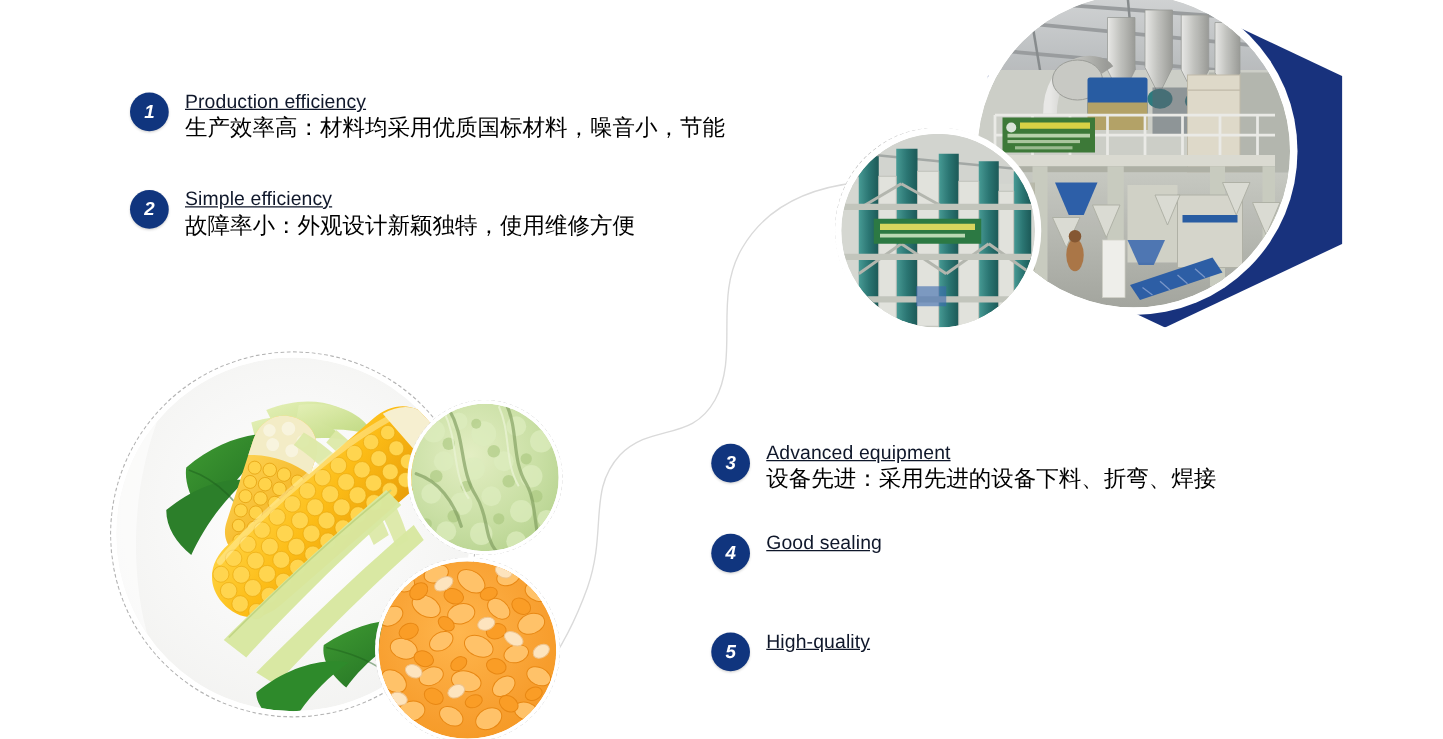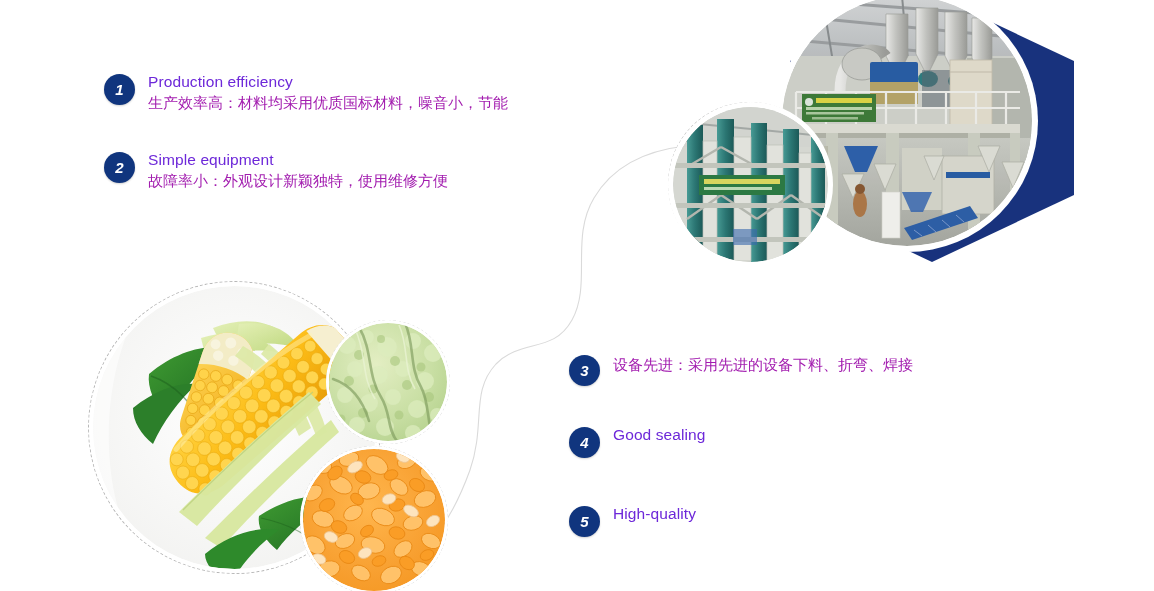--- a/index.html
+++ b/index.html
@@ -22,25 +22,25 @@
     font-style:italic;
     font-size:15px;font-weight:bold;
     display:flex;align-items:center;justify-content:center;
     flex:0 0 auto;
     box-shadow:0 1px 2px rgba(0,0,0,0.18);
     letter-spacing:0;
     line-height:1;
   }
   .ftext{margin-left:13px;margin-top:-2px;}
   .fhead{
-    color:#6d28d9;font-size:15.5px;line-height:19px;
-    white-space:nowrap;letter-spacing:.1px;
+    color:#0f172a;font-size:15.5px;line-height:19px;
+    white-space:nowrap;letter-spacing:.1px;text-decoration:underline;
   }
   .fbody{
-    color:#a21caf;font-size:15px;line-height:21px;
+    color:#000000;font-size:18px;line-height:21px;
     white-space:nowrap;margin-top:1px;
   }
 
   
   .hexwrap{position:absolute;left:660px;top:-6px;width:494px;height:276px;}
   .hex{
     position:absolute;left:130px;top:0px;width:284px;height:268px;
     background:#18327d;
     clip-path:polygon(50% 0%,100% 25%,100% 75%,50% 100%,0% 75%,0% 25%);
   }
@@ -623,28 +623,29 @@
     <div class="badge">1</div>
     <div class="ftext">
       <div class="fhead">Production efficiency</div>
       <div class="fbody">生产效率高：材料均采用优质国标材料，噪音小，节能</div>
     </div>
   </div>
 
   <div class="feature" style="left:104px;top:152px;">
     <div class="badge">2</div>
     <div class="ftext">
-      <div class="fhead">Simple equipment</div>
+      <div class="fhead">Simple efficiency</div>
       <div class="fbody">故障率小：外观设计新颖独特，使用维修方便</div>
     </div>
   </div>
 
   <div class="feature" style="left:569px;top:355px;">
     <div class="badge">3</div>
     <div class="ftext">
+      <div class="fhead">Advanced equipment</div>
       <div class="fbody">设备先进：采用先进的设备下料、折弯、焊接</div>
     </div>
   </div>
 
   <div class="feature" style="left:569px;top:427px;">
     <div class="badge">4</div>
     <div class="ftext">
       <div class="fhead">Good sealing</div>
     </div>
   </div>

